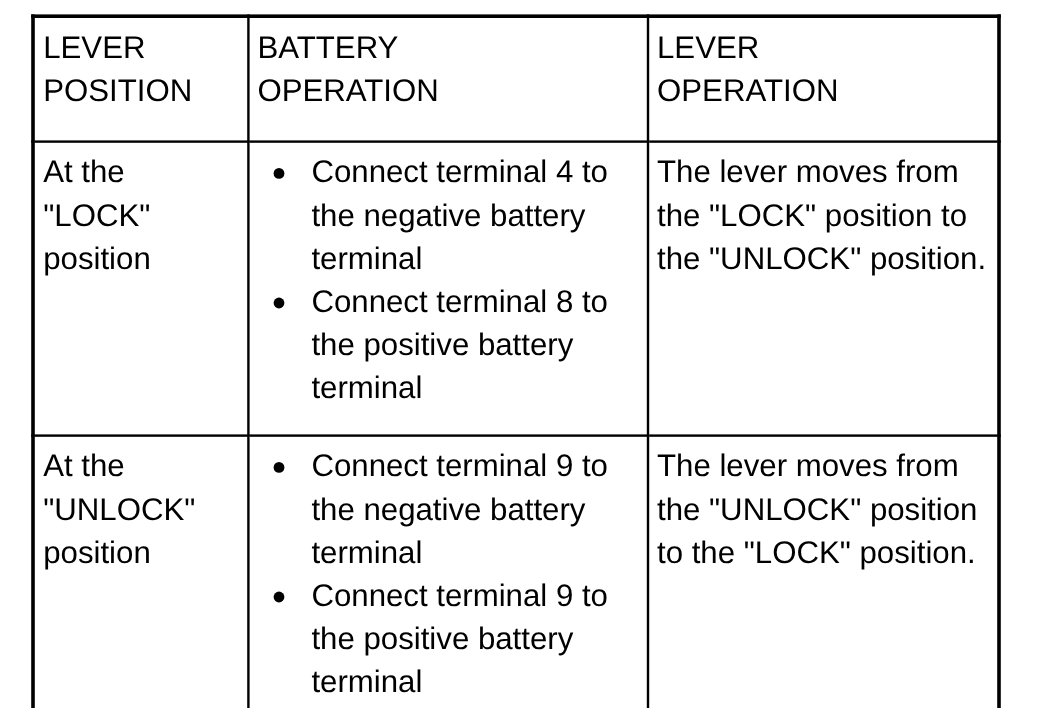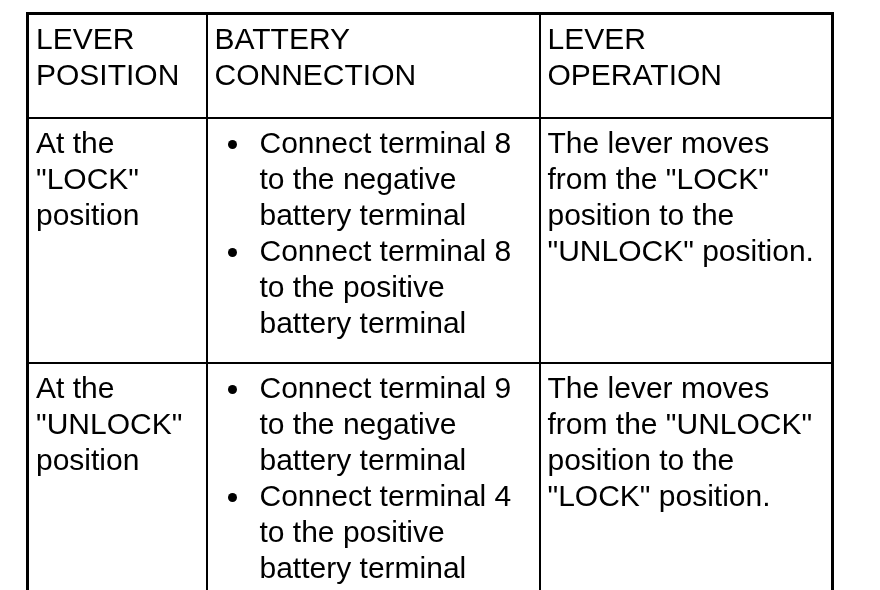--- a/index.html
+++ b/index.html
@@ -32,21 +32,21 @@
     height: 559px;
     table-layout: fixed;
     border: 3px solid #000000;
     background: #ffffff;
   }
 
   table.spec-table td {
     border: 2px solid #000000;
     vertical-align: top;
     padding: 6px 8px 6px 7px;
-    font-size: 30px;
+    font-size: 26px;
     line-height: 36px;
     font-weight: 400;
     color: #000000;
     background: #ffffff;
   }
 
   
   col.col-1 { width: 179px; }
   col.col-2 { width: 333px; }
   col.col-3 { width: 293px; }
@@ -98,38 +98,38 @@
       <col class="col-3">
     </colgroup>
     <tbody>
       <tr class="header-row">
         <td>
           <span class="cell-text">LEVER
 POSITION</span>
         </td>
         <td>
           <span class="cell-text">BATTERY
-CONNECTION</span>
+OPERATION</span>
         </td>
         <td>
           <span class="cell-text">LEVER
 OPERATION</span>
         </td>
       </tr>
 
       <tr class="body-row">
         <td>
           <span class="cell-text">At the
 "LOCK"
 position</span>
         </td>
         <td>
           <ul class="bullet-list">
             <li>
-              <span class="li-text">Connect terminal 8 to the negative battery terminal</span>
+              <span class="li-text">Connect terminal 4 to the negative battery terminal</span>
             </li>
             <li>
               <span class="li-text">Connect terminal 8 to the positive battery terminal</span>
             </li>
           </ul>
         </td>
         <td>
           <span class="cell-text">The lever moves from the "LOCK" position to the "UNLOCK" position.</span>
         </td>
       </tr>
@@ -139,21 +139,21 @@
           <span class="cell-text">At the
 "UNLOCK"
 position</span>
         </td>
         <td>
           <ul class="bullet-list">
             <li>
               <span class="li-text">Connect terminal 9 to the negative battery terminal</span>
             </li>
             <li>
-              <span class="li-text">Connect terminal 4 to the positive battery terminal</span>
+              <span class="li-text">Connect terminal 9 to the positive battery terminal</span>
             </li>
           </ul>
         </td>
         <td>
           <span class="cell-text">The lever moves from the "UNLOCK" position to the "LOCK" position.</span>
         </td>
       </tr>
     </tbody>
   </table>
 </div>

